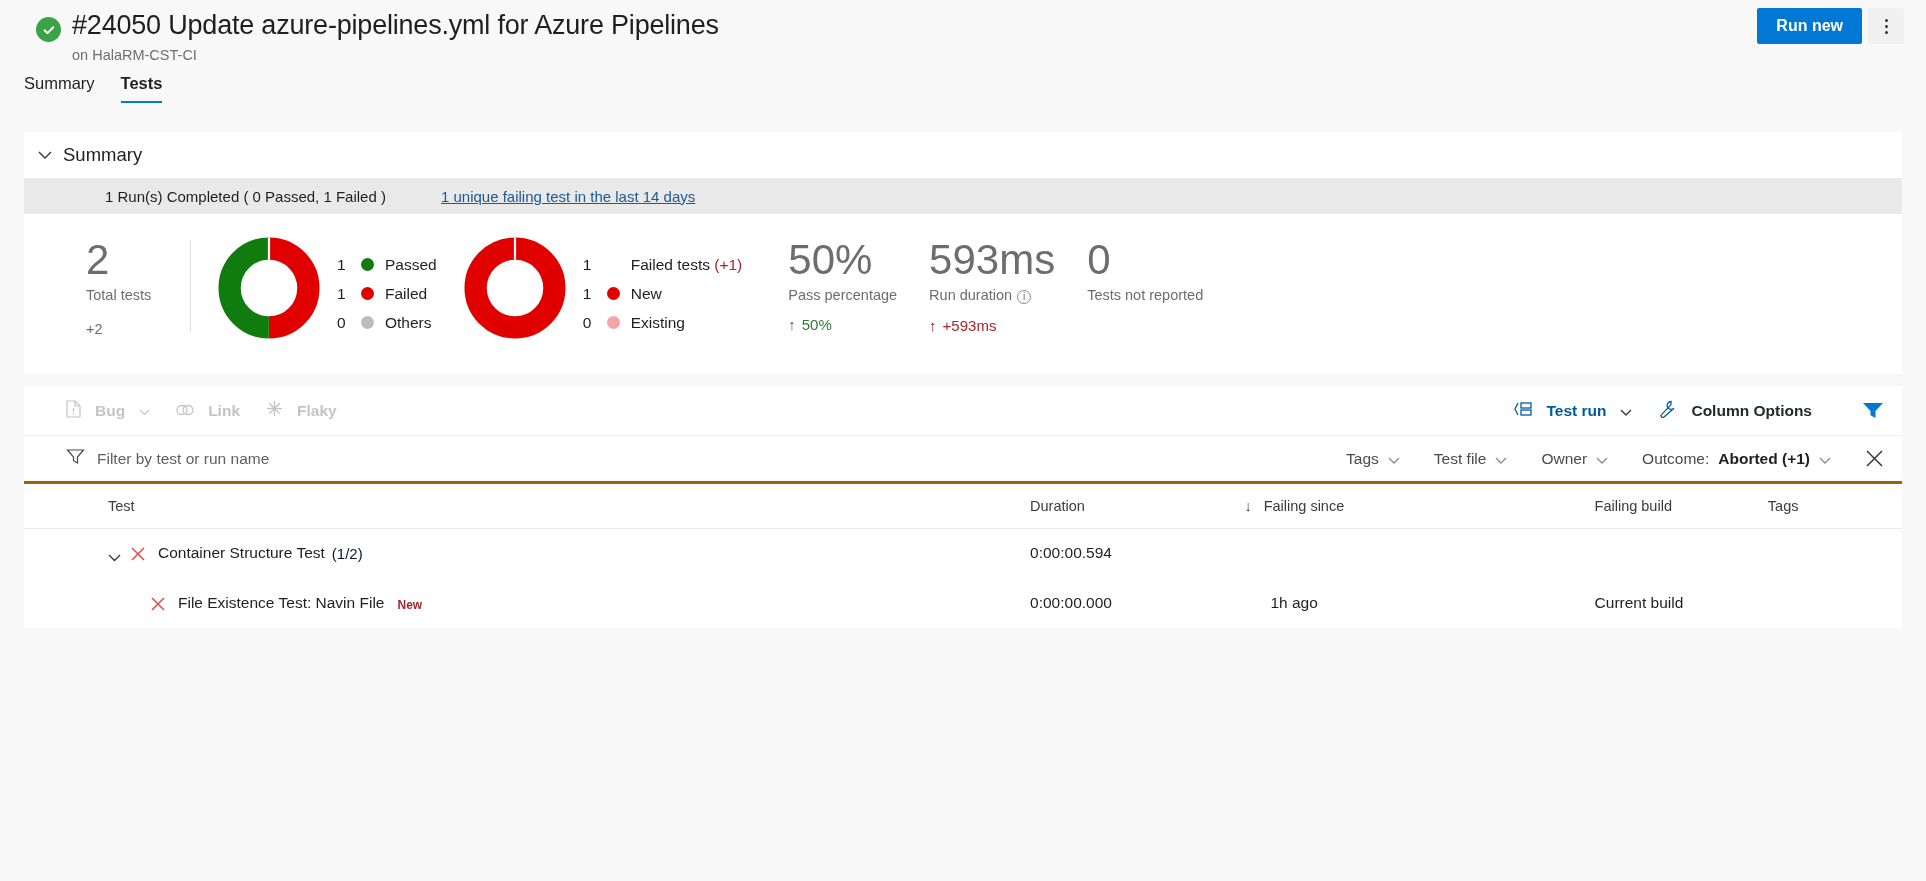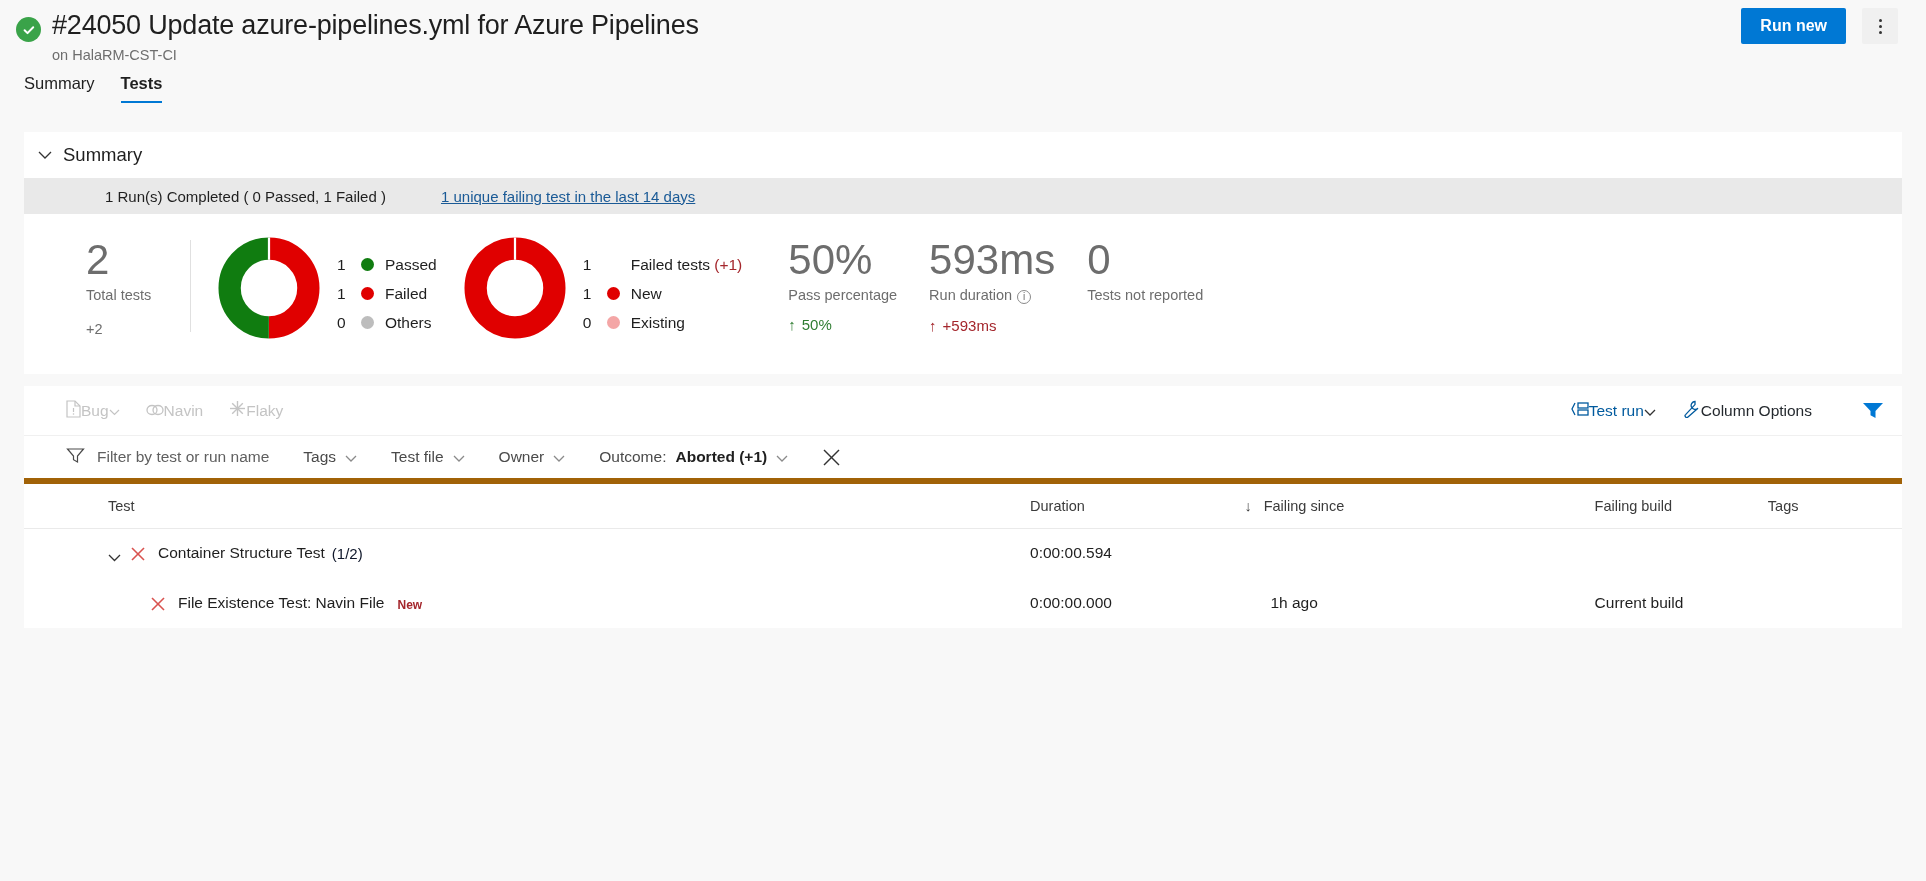--- a/index.html
+++ b/index.html
@@ -11,41 +11,41 @@
     color: #24292e;
     overflow: hidden;
   }
   .page { position: relative; width: 1926px; height: 881px; background: #f8f8f8; }
 
   
   .header {
     position: relative;
     height: 72px;
     background: #f8f8f8;
-    padding: 0 16px;
+    padding: 0 36px;
   }
   .hdr-inner { display: flex; align-items: flex-start; padding-top: 8px; }
   .status-circle {
     width: 25px; height: 25px; border-radius: 50%;
     background: #3aa349; flex: 0 0 auto;
     margin-top: 9px; margin-right: 11px;
     display: flex; align-items: center; justify-content: center;
   }
   .status-circle svg { display: block; }
   .title-block { display: flex; flex-direction: column; }
   .build-title {
     font-size: 27px; font-weight: 400; color: #1f1f1f;
     line-height: 34px; letter-spacing: -0.2px; white-space: nowrap;
   }
   .build-subtitle {
     font-size: 14.5px; color: #6e6e6e; line-height: 20px; margin-top: 3px;
   }
   .hdr-actions {
-    position: absolute; right: 28px; top: 8px;
-    display: flex; align-items: center; gap: 16px;
+    position: absolute; right: 22px; top: 8px;
+    display: flex; align-items: center; gap: 6px;
   }
   .run-new-btn {
     background: #0078d4; color: #fff;
     font-size: 16px; font-weight: 600;
     border: none; border-radius: 2px;
     height: 36px; padding: 0 19px;
     cursor: pointer; white-space: nowrap;
     font-family: "Liberation Sans", sans-serif;
   }
   .more-btn {
@@ -138,32 +138,32 @@
 
   
   .results-card { margin: 12px 24px 0 24px; background: #fff; }
   .toolbar {
     height: 50px; display: flex; align-items: center;
     padding: 0 18px 0 42px; justify-content: space-between;
     border-bottom: 1px solid #f0f0f0;
   }
   .tb-left, .tb-right { display: flex; align-items: center; }
   .tb-item {
-    display: flex; align-items: center; gap: 0;
-    font-size: 15.5px; margin-right: 26px; cursor: pointer; white-space: nowrap;
+    display: flex; align-items: center; gap: 14px;
+    font-size: 15.5px; margin-right: 26px; cursor: pointer; white-space: nowrap; font-weight: bold;
   }
   .tb-item.disabled { color: #c4c4c4; cursor: default; }
   .tb-item.link-blue { color: #005a9e; }
   .tb-item:last-child { margin-right: 0; justify-content: space-between; }
   .filter-funnel { margin-left: 24px; cursor: pointer; display:flex; align-items:center;}
 
   .filterbar {
     height: 48px; display: flex; align-items: center;
-    padding: 0 18px 0 42px; 
-    border-bottom: 6px solid #a16207;
+    padding: 0 18px 0 42px; justify-content: space-between;
+    border-bottom: 3px solid #a16207;
   }
   .filter-input-wrap { display: flex; align-items: center; gap: 12px; }
   .filter-placeholder { font-size: 15.5px; color: #5f5f5f; }
   .filters-right { display: flex; align-items: center; }
   .fdrop {
     display: flex; align-items: center; gap: 9px;
     font-size: 15.5px; color: #4a4a4a; margin-left: 34px; cursor: pointer; white-space: nowrap;
   }
   .fdrop .val { color: #1f1f1f; font-weight: 700; }
   .fdrop .lbl { color: #4a4a4a; }
@@ -351,21 +351,21 @@
               </svg>
           </span>
         </div>
         <div class="tb-item disabled">
           <span>
             <svg width="18" height="12" viewBox="0 0 18 12">
                 <ellipse cx="6" cy="6" rx="5" ry="4.5" fill="none" stroke="#c4c4c4" stroke-width="1.3"></ellipse>
                 <ellipse cx="12" cy="6" rx="5" ry="4.5" fill="none" stroke="#c4c4c4" stroke-width="1.3"></ellipse>
               </svg>
           </span>
-          <span>Navin</span>
+          <span>Link</span>
         </div>
         <div class="tb-item disabled">
           <span>
             <svg width="17" height="17" viewBox="0 0 17 17">
                 <g stroke="#c4c4c4" stroke-width="1.4">
                   <line x1="8.5" y1="1" x2="8.5" y2="16"></line>
                   <line x1="1" y1="8.5" x2="16" y2="8.5"></line>
                   <line x1="3.2" y1="3.2" x2="13.8" y2="13.8"></line>
                   <line x1="13.8" y1="3.2" x2="3.2" y2="13.8"></line>
                 </g>

